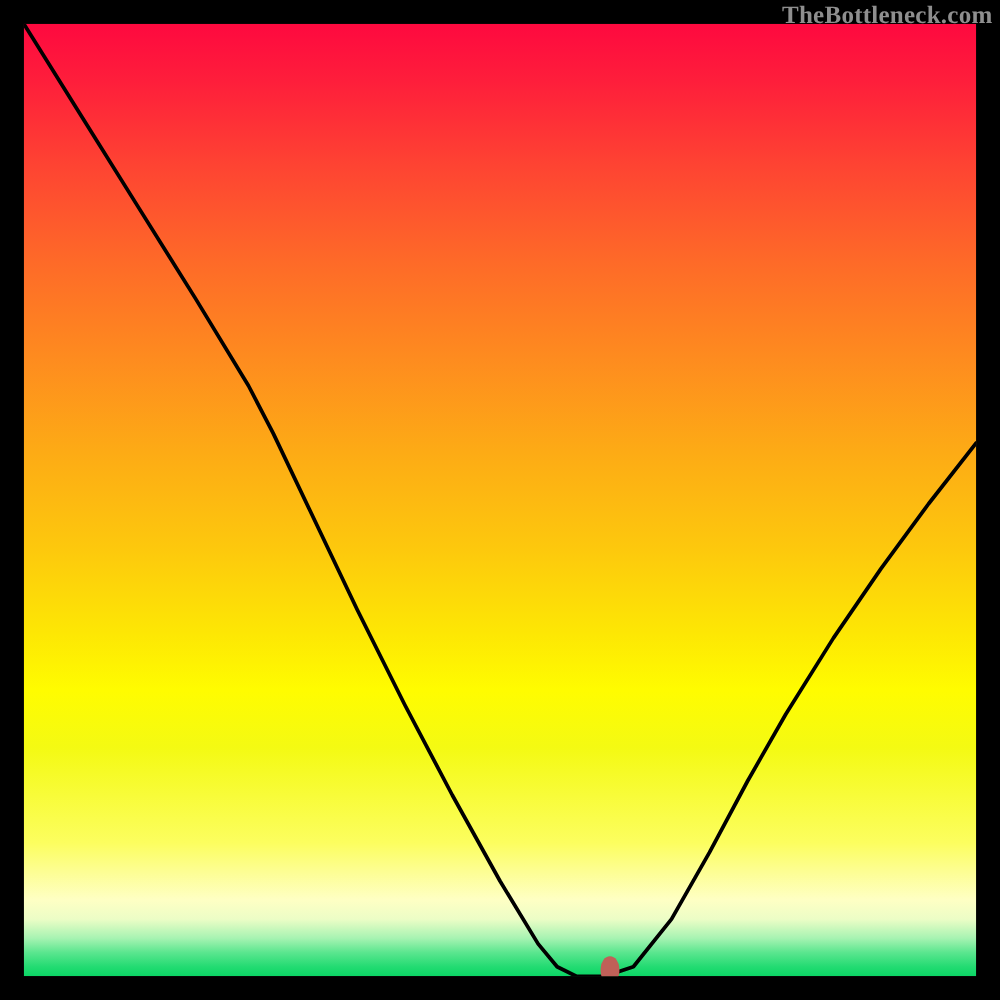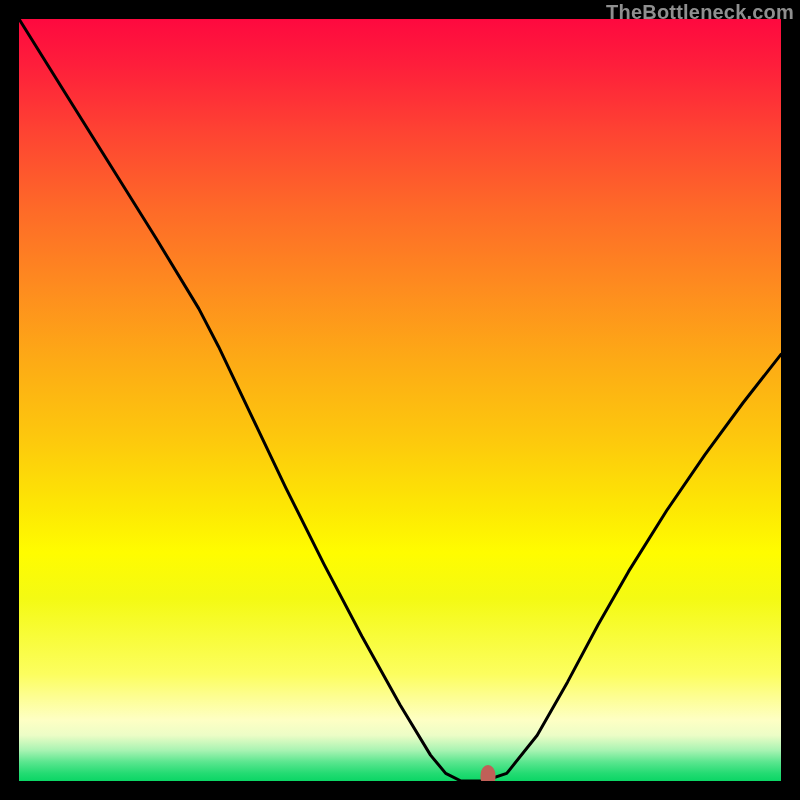--- a/index.html
+++ b/index.html
@@ -56,20 +56,21 @@
     );
   }
   .watermark {
     position: absolute;
     top: 1px;
     right: 6px;
     font-size: 20px;
     font-weight: 600;
     color: #8f8f8f;
     letter-spacing: 0.2px;
+    font-family: Liberation Serif, serif;
   }
   svg.curve {
     position: absolute;
     left: 0;
     top: 0;
     width: 762px;
     height: 762px;
   }
   .marker {
     position: absolute;

